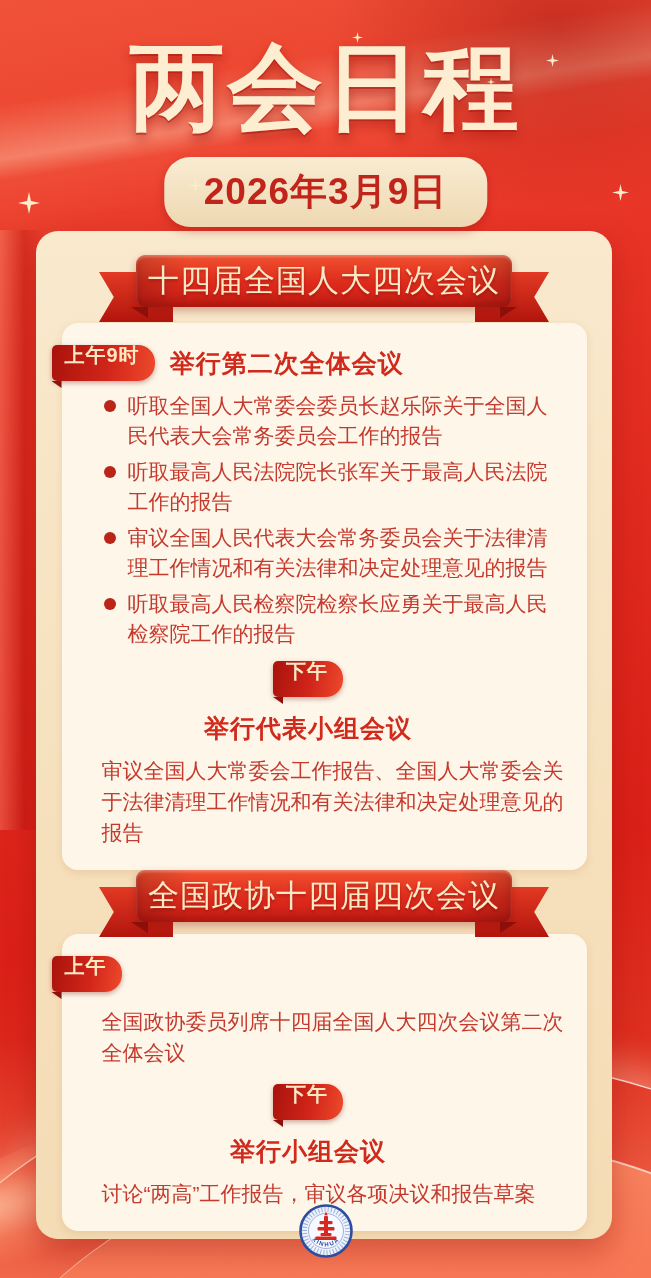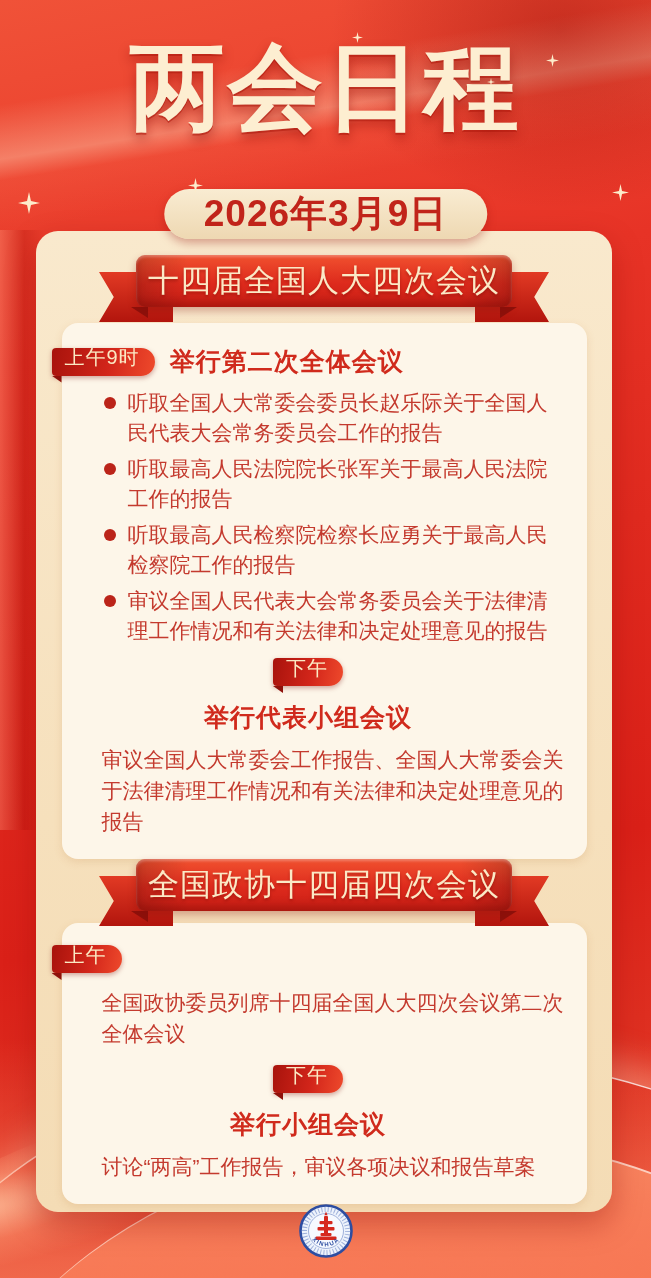--- a/index.html
+++ b/index.html
@@ -55,24 +55,23 @@
   }
   
   .title{
     position:absolute;top:36px;left:0;width:100%;z-index:2;text-align:center;
     font-size:95px;font-weight:900;color:#fdeed1;letter-spacing:3px;line-height:1.08;
     text-shadow:0 6px 12px rgba(140,12,6,.45),0 2px 0 rgba(185,30,14,.55);
   }
   .date-pill{
     position:absolute;top:157px;left:50%;transform:translateX(-50%);z-index:2;
     background:linear-gradient(180deg,#f9ecd2,#eed8b2);
-    border-radius:26px;padding:3px 40px;height:44px;display:flex;align-items:center;
+    border-radius:26px;padding:13px 40px;height:44px;display:flex;align-items:center;
     font-size:37px;font-weight:bold;color:#c1241a;letter-spacing:1px;
     box-shadow:0 4px 10px rgba(150,15,8,.35);
-    margin-top:32px;
   }
   
   .panel{
     position:absolute;left:36px;top:231px;width:576px;z-index:1;
     background:linear-gradient(180deg,#f9e9cd 0%,#f6e0bc 60%,#f4dcb5 100%);
     border-radius:22px;box-shadow:0 12px 30px rgba(140,10,5,.35);
     padding:24px 0 8px 0;
   }
   
   .ribbon{position:relative;width:376px;height:52px;margin:0 auto;}
@@ -98,25 +97,25 @@
   .card{
     position:relative;margin:16px auto 0;width:463px;
     background:#fdf6e9;border-radius:16px;
     padding:14px 22px 22px 40px;
     box-shadow:0 3px 8px rgba(190,120,60,.18);
   }
   .card.second{margin-top:12px;}
   .time-row{display:flex;align-items:center;gap:15px;margin-left:-50px;margin-top:8px;}
   .time-row.later{margin-top:12px;flex-direction:column;}
   .badge{
-    position:relative;height:20px;padding:0 15px 8px 13px;flex:none;
+    position:relative;height:20px;padding:0 15px 16px 13px;flex:none;
     display:flex;align-items:center;justify-content:center;
     background:linear-gradient(100deg,#a8130c,#d2251a 55%,#ee4a2c);
     border-radius:5px 17px 17px 5px;
-    font-size:20px;font-weight:normal;color:#fbe9c4;letter-spacing:1px;
+    font-size:20px;font-weight:bold;color:#fbe9c4;letter-spacing:1px;
     box-shadow:0 2px 5px rgba(120,10,5,.35);
   }
   .badge::after{
     content:"";position:absolute;left:0;top:100%;width:10px;height:7px;
     background:#8e110b;clip-path:polygon(0 0,100% 0,100% 100%);
   }
   .heading{font-size:25px;font-weight:bold;color:#d02a1c;letter-spacing:1px;}
   ul.bullets{list-style:none;margin:10px 0 0;padding:0;}
   ul.bullets li{
     position:relative;padding-left:26px;margin:6px 0;
@@ -170,25 +169,25 @@
       <li>
         <span class="dot"></span>
         <span>听取全国人大常委会委员长赵乐际关于全国人民代表大会常务委员会工作的报告</span>
       </li>
       <li>
         <span class="dot"></span>
         <span>听取最高人民法院院长张军关于最高人民法院工作的报告</span>
       </li>
       <li>
         <span class="dot"></span>
+        <span>审议全国人民代表大会常务委员会关于法律清理工作情况和有关法律和决定处理意见的报告</span>
+      </li>
+      <li>
+        <span class="dot"></span>
         <span>听取最高人民检察院检察长应勇关于最高人民检察院工作的报告</span>
-      </li>
-      <li>
-        <span class="dot"></span>
-        <span>审议全国人民代表大会常务委员会关于法律清理工作情况和有关法律和决定处理意见的报告</span>
       </li>
     </ul>
     <div class="time-row later">
       <div class="badge">下午</div>
       <div class="heading">举行代表小组会议</div>
     </div>
     <p class="para">审议全国人大常委会工作报告、全国人大常委会关于法律清理工作情况和有关法律和决定处理意见的报告</p>
   </div>
 
   <div class="ribbon" style="">

